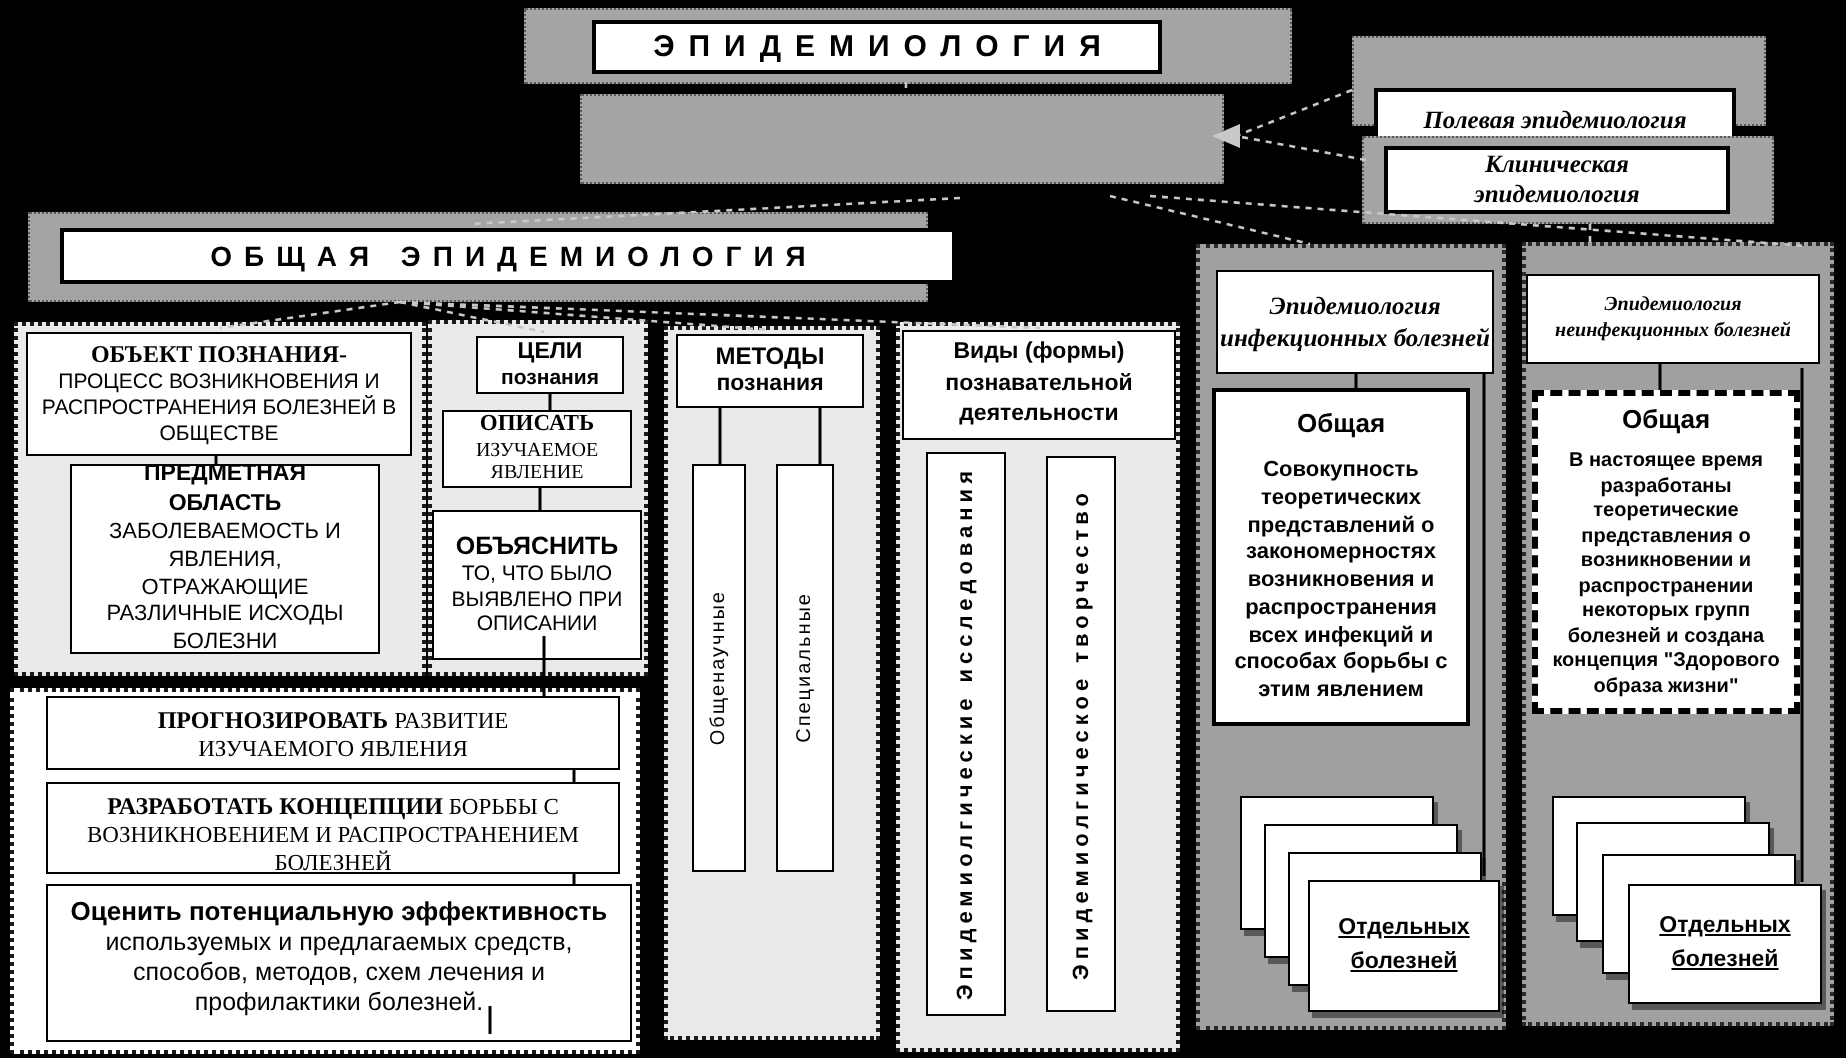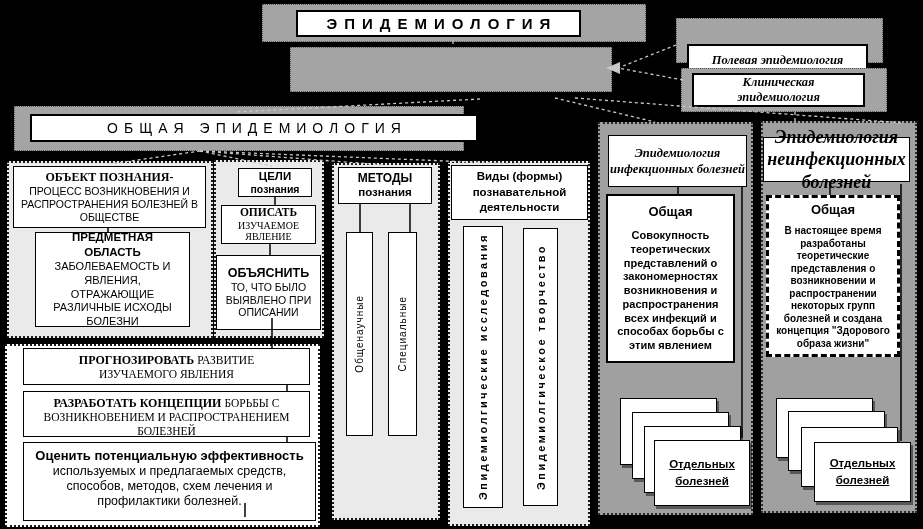--- a/index.html
+++ b/index.html
@@ -31,21 +31,21 @@
 
   <div class="abs back" style="left:290px;top:47px;width:322px;height:45px;"></div>
 
   <div class="abs back" style="left:676px;top:18px;width:207px;height:45px;"></div>
   <div class="abs wbox serif ital bold" style="left:687px;top:24px;width:181px;height:33px;font-size:12.5px;margin-top:20px;">Полевая эпидемиология</div>
 
   <div class="abs back" style="left:681px;top:68px;width:206px;height:44px;"></div>
   <div class="abs wbox serif ital bold" style="left:692px;top:73px;width:173px;height:34px;font-size:12.5px;line-height:1.2;padding:0 18px;">Клиническая эпидемиология</div>
 
   <div class="abs back" style="left:14px;top:106px;width:450px;height:45px;"></div>
-  <div class="abs wbox" style="left:30px;top:114px;width:448px;height:28px;font-size:14px;font-weight:normal;letter-spacing:6px;padding-left:6px;">ОБЩАЯ  ЭПИДЕМИОЛОГИЯ</div>
+  <div class="abs wbox" style="left:30px;top:114px;width:448px;height:28px;font-size:14px;font-weight:bold;letter-spacing:6px;padding-left:6px;">ОБЩАЯ  ЭПИДЕМИОЛОГИЯ</div>
 
   <div class="abs panel-light" style="left:7px;top:161px;width:206px;height:177px;"></div>
   <div class="abs wbox" style="left:13px;top:166px;width:193px;height:62px;border-width:1.5px;padding:2px;">
     <span class="serif bold" style="font-size:12px;">ОБЪЕКТ  ПОЗНАНИЯ-</span>
     <span style="font-size:10.5px;line-height:1.25;">ПРОЦЕСС ВОЗНИКНОВЕНИЯ И РАСПРОСТРАНЕНИЯ БОЛЕЗНЕЙ В ОБЩЕСТВЕ</span>
   </div>
   <div class="abs wbox" style="left:35px;top:232px;width:155px;height:95px;border-width:1.5px;padding:3px 10px;">
     <span class="bold" style="font-size:11.5px;line-height:1.3;">ПРЕДМЕТНАЯ ОБЛАСТЬ</span>
     <span style="font-size:11px;line-height:1.25;">ЗАБОЛЕВАЕМОСТЬ И ЯВЛЕНИЯ, ОТРАЖАЮЩИЕ РАЗЛИЧНЫЕ ИСХОДЫ БОЛЕЗНИ</span>
   </div>
@@ -103,21 +103,21 @@
   <div class="abs wbox" style="left:606px;top:194px;width:129px;height:169px;border-width:2.5px;padding:4px 3px;">
     <span class="bold u" style="font-size:13px;margin-bottom:10px;">Общая</span>
     <span class="bold" style="font-size:11px;line-height:1.25;"><span>Совокупность теоретических представлений о закономерностях возникновения и распространения </span><span class="u">всех инфекций</span><span> и способах борьбы с этим явлением</span></span>
   </div>
   <div class="abs card" style="left:620px;top:398px;width:97px;height:67px;"></div>
   <div class="abs card" style="left:632px;top:412px;width:97px;height:67px;"></div>
   <div class="abs card" style="left:644px;top:426px;width:97px;height:67px;"></div>
   <div class="abs card wbox cards-label" style="left:654px;top:440px;width:96px;height:66px;border-width:1.5px;">Отдельных болезней</div>
 
   <div class="abs panel-gray" style="left:761px;top:121px;width:156px;height:392px;"></div>
-  <div class="abs wbox serif ital bold" style="left:763px;top:137px;width:147px;height:45px;border-width:1.5px;font-size:18px;line-height:1.25;">Эпидемиология неинфекционных болезней</div>
+  <div class="abs wbox serif ital bold" style="left:763px;top:137px;width:147px;height:45px;border-width:1.5px;font-size:10px;line-height:1.25;">Эпидемиология неинфекционных болезней</div>
   <div class="abs wbox" style="left:766px;top:195px;width:134px;height:162px;border:3px dashed #000;padding:4px 3px;">
     <span class="bold u" style="font-size:13px;margin-bottom:8px;">Общая</span>
     <span class="bold" style="font-size:10px;line-height:1.25;"><span>В настоящее время разработаны теоретические представления о возникновении и распространении </span><span class="u">некоторых групп</span><span> болезней и создана концепция "Здорового образа жизни"</span></span>
   </div>
   <div class="abs card" style="left:776px;top:398px;width:97px;height:60px;"></div>
   <div class="abs card" style="left:788px;top:411px;width:97px;height:60px;"></div>
   <div class="abs card" style="left:801px;top:427px;width:97px;height:60px;"></div>
   <div class="abs card wbox cards-label" style="left:814px;top:442px;width:97px;height:60px;border-width:1.5px;">Отдельных болезней</div>
 
   <svg width="923" height="529" viewBox="0 0 923 529" style="pointer-events:none;">

